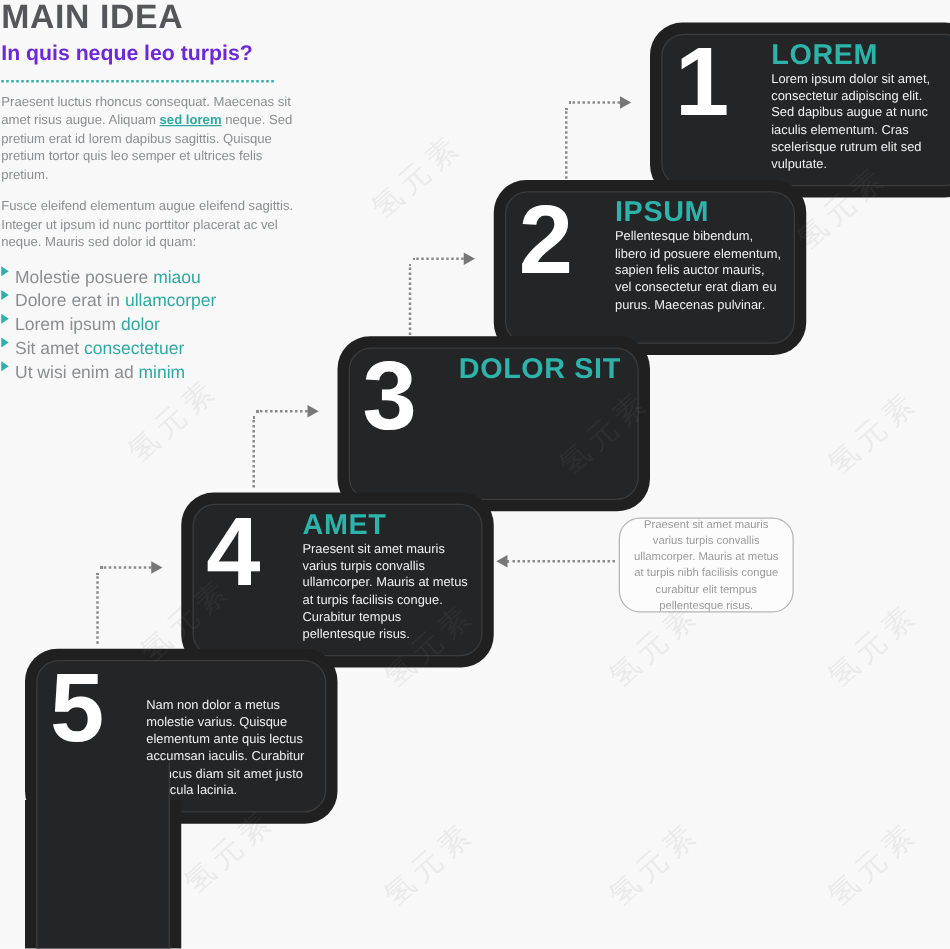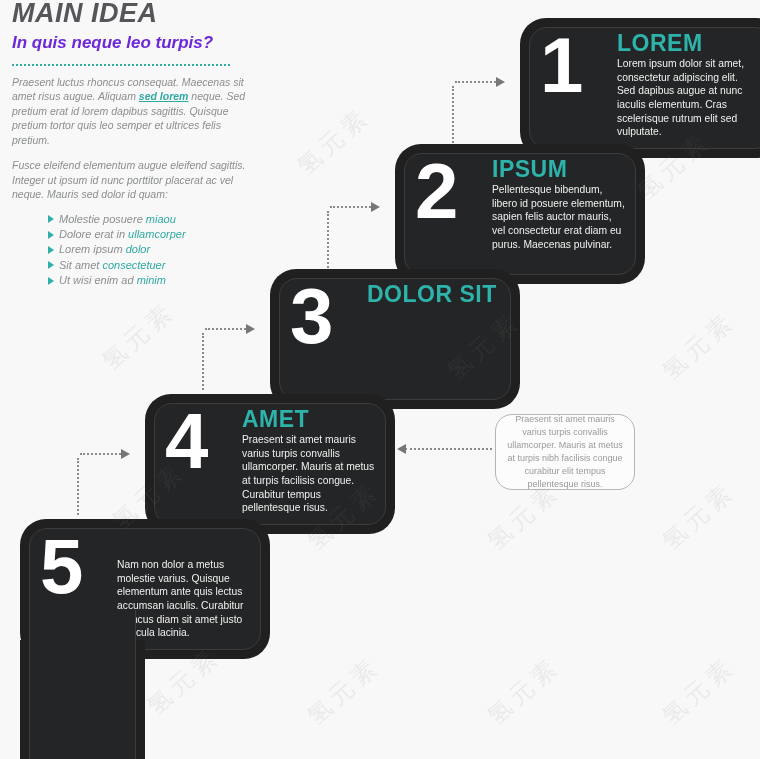--- a/index.html
+++ b/index.html
@@ -4,29 +4,29 @@
 <style>
   * { box-sizing: border-box; }
   html,body { margin:0; padding:0; background:#ffffff; }
   #canvas {
     position:relative; width:760px; height:759px;
     background:#f8f8f8; overflow:hidden;
     font-family:"Liberation Sans", sans-serif;
   }
 
   
-  .left-col { position:absolute; left:12px; top:0px; width:247px;font-style:italic; }
+  .left-col { position:absolute; left:1px; top:0px; width:247px; }
   .page-title { font-size:27px; font-weight:bold; color:#55565a; margin:0; line-height:1.0; letter-spacing:0.5px; }
   .page-subtitle { font-size:17px; font-weight:bold; color:#6d28d9; margin:7px 0 0 0; line-height:1.1; }
   .divider { width:218px; height:0; border-top:2px dotted #2eb0a8; margin:11px 0 9px 0; }
   .para { font-size:10.5px; line-height:1.38; color:#8b8e90; margin:4px 0 11px 0; }
   .tlink { color:#2fa9a2; font-weight:bold; text-decoration:underline; }
   .taccent { color:#2fa9a2; }
   ul.bullets { list-style:none; margin:0 0 11px 0; padding:0; }
-  ul.bullets li { font-size:11px; color:#8b8e90; line-height:1.22; margin:0 0 2px 0; display:flex; align-items:center;padding-left:36px; }
+  ul.bullets li { font-size:14px; color:#8b8e90; line-height:1.22; margin:0 0 2px 0; display:flex; align-items:flex-start; }
   .bullet-arrow { width:0; height:0; border-left:6px solid #2eb0a8; border-top:4px solid transparent; border-bottom:4px solid transparent; margin-right:5px; flex:0 0 auto; }
 
   
   .step { position:absolute; width:250px; height:140px; background:#202020; border-radius:26px; }
   .s1 { left:520px; top:18px; width:262px; }
   .s2 { left:395px; top:144px; }
   .s3 { left:270px; top:269px; }
   .s4 { left:145px; top:394px; }
   .s5 { left:20px;  top:519px; }
   .step-inner {

